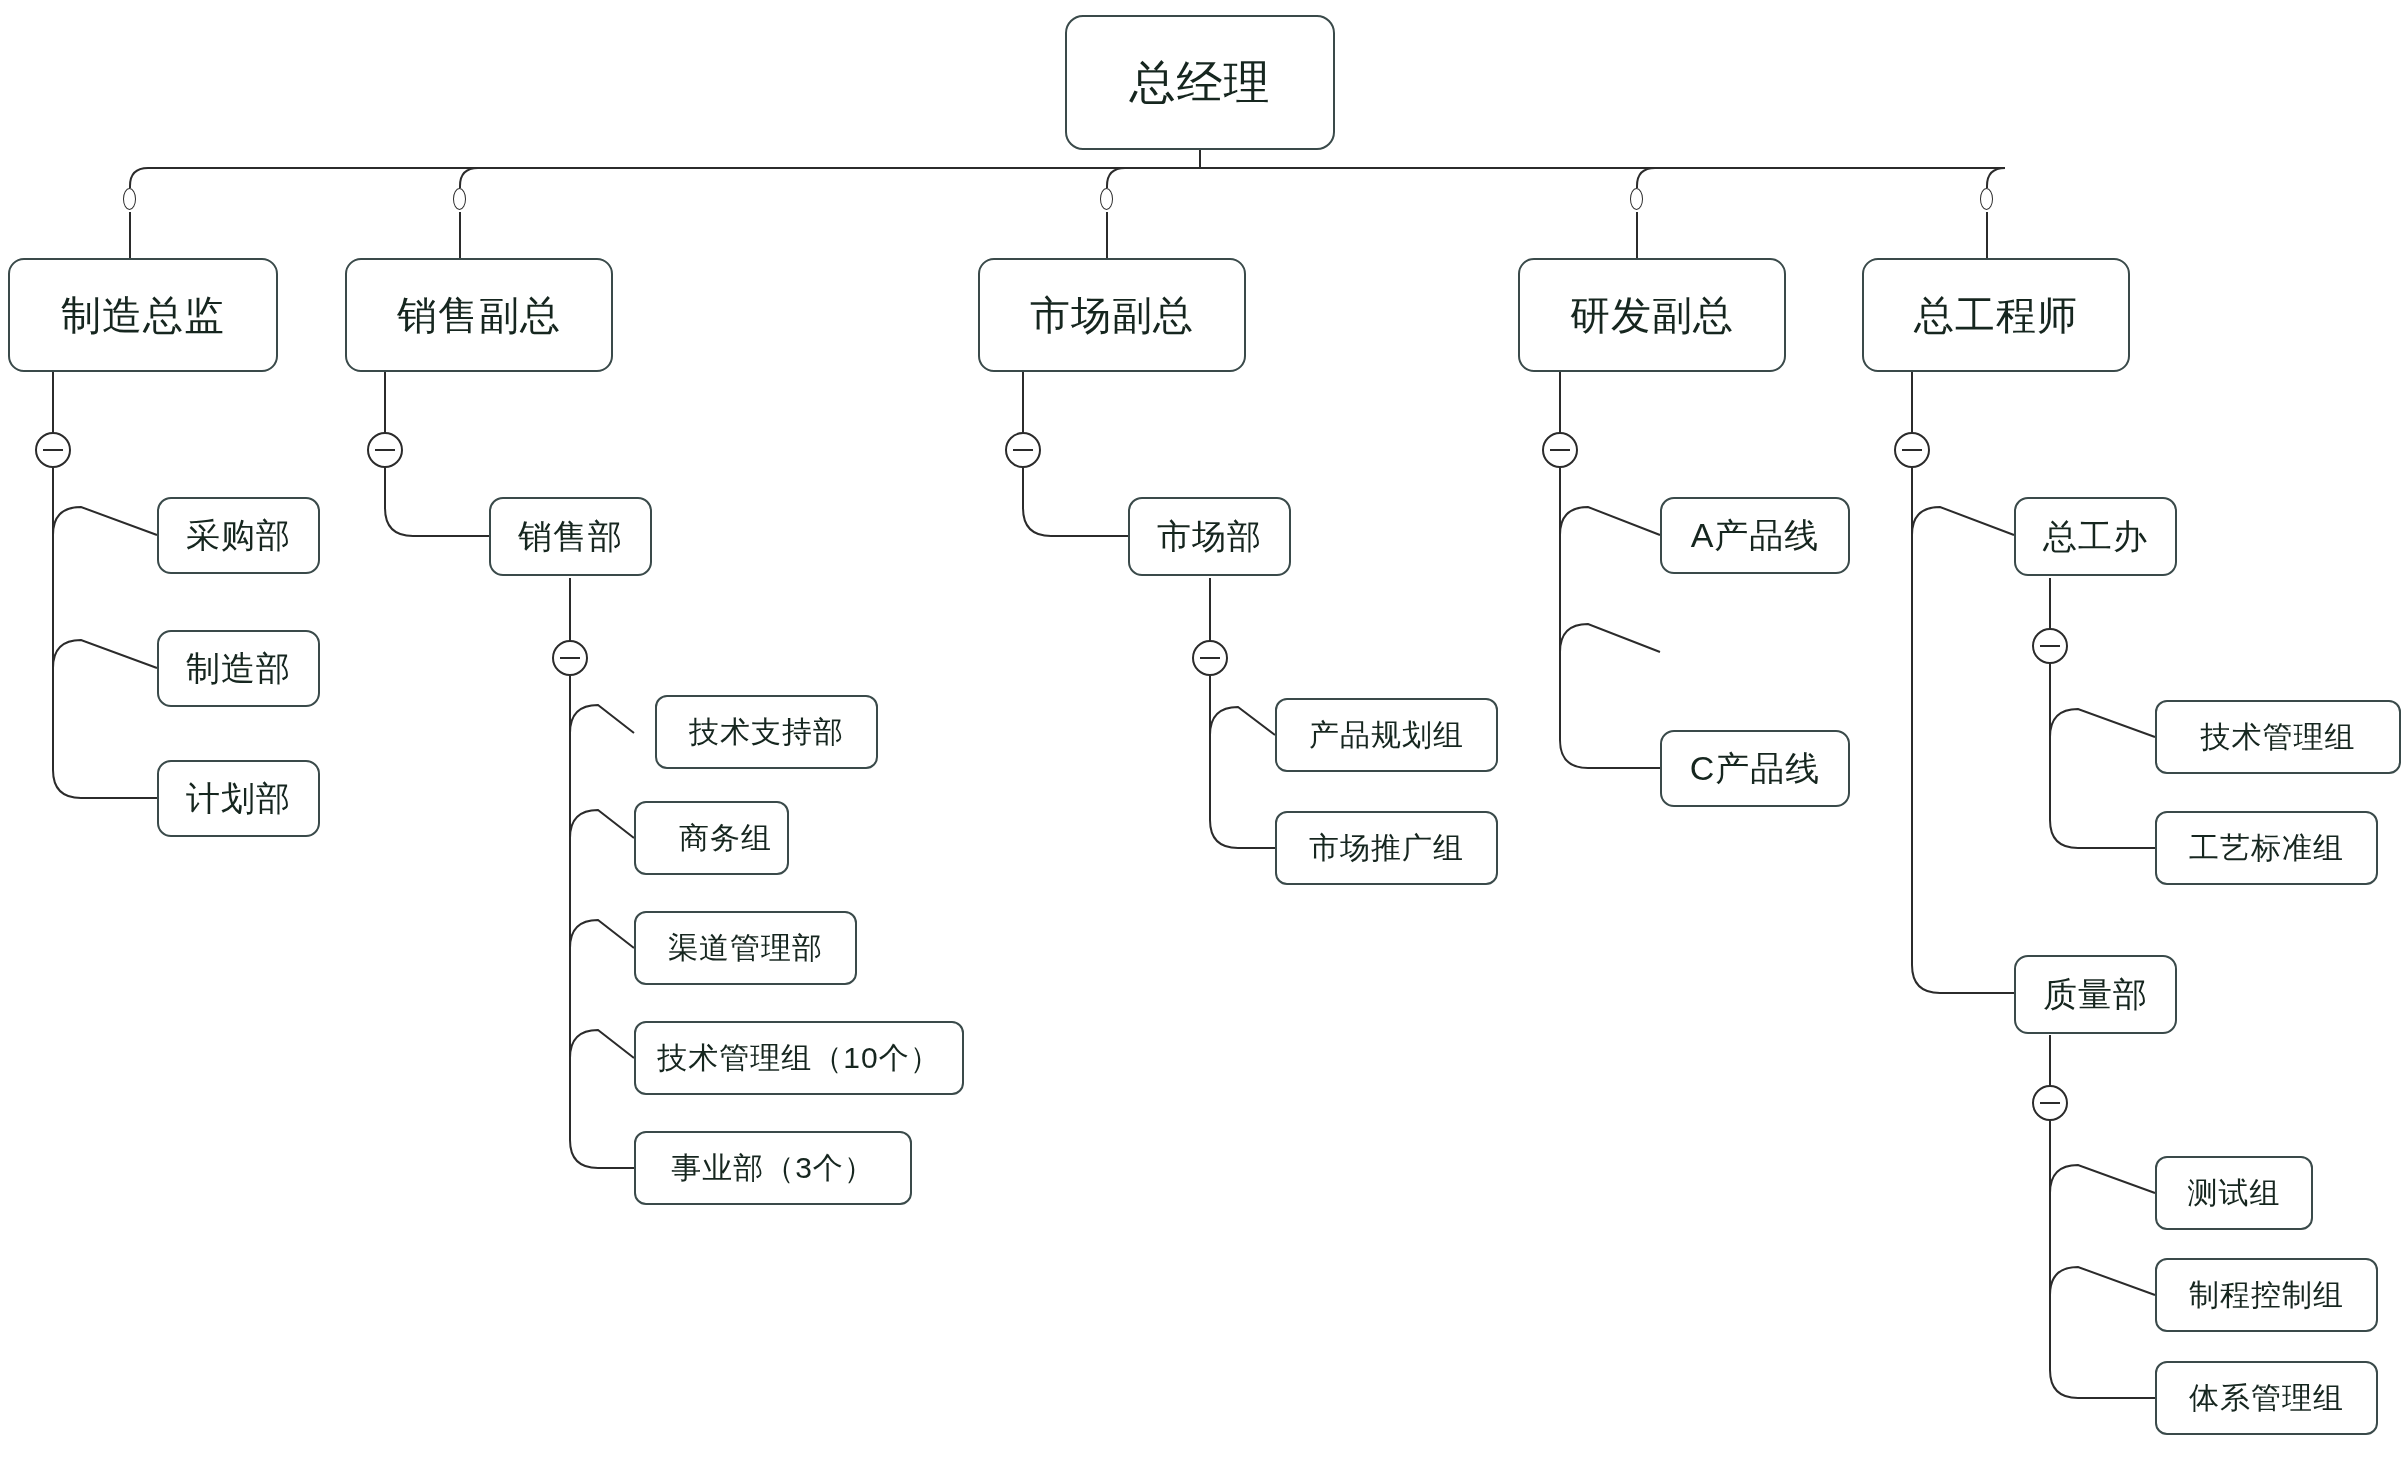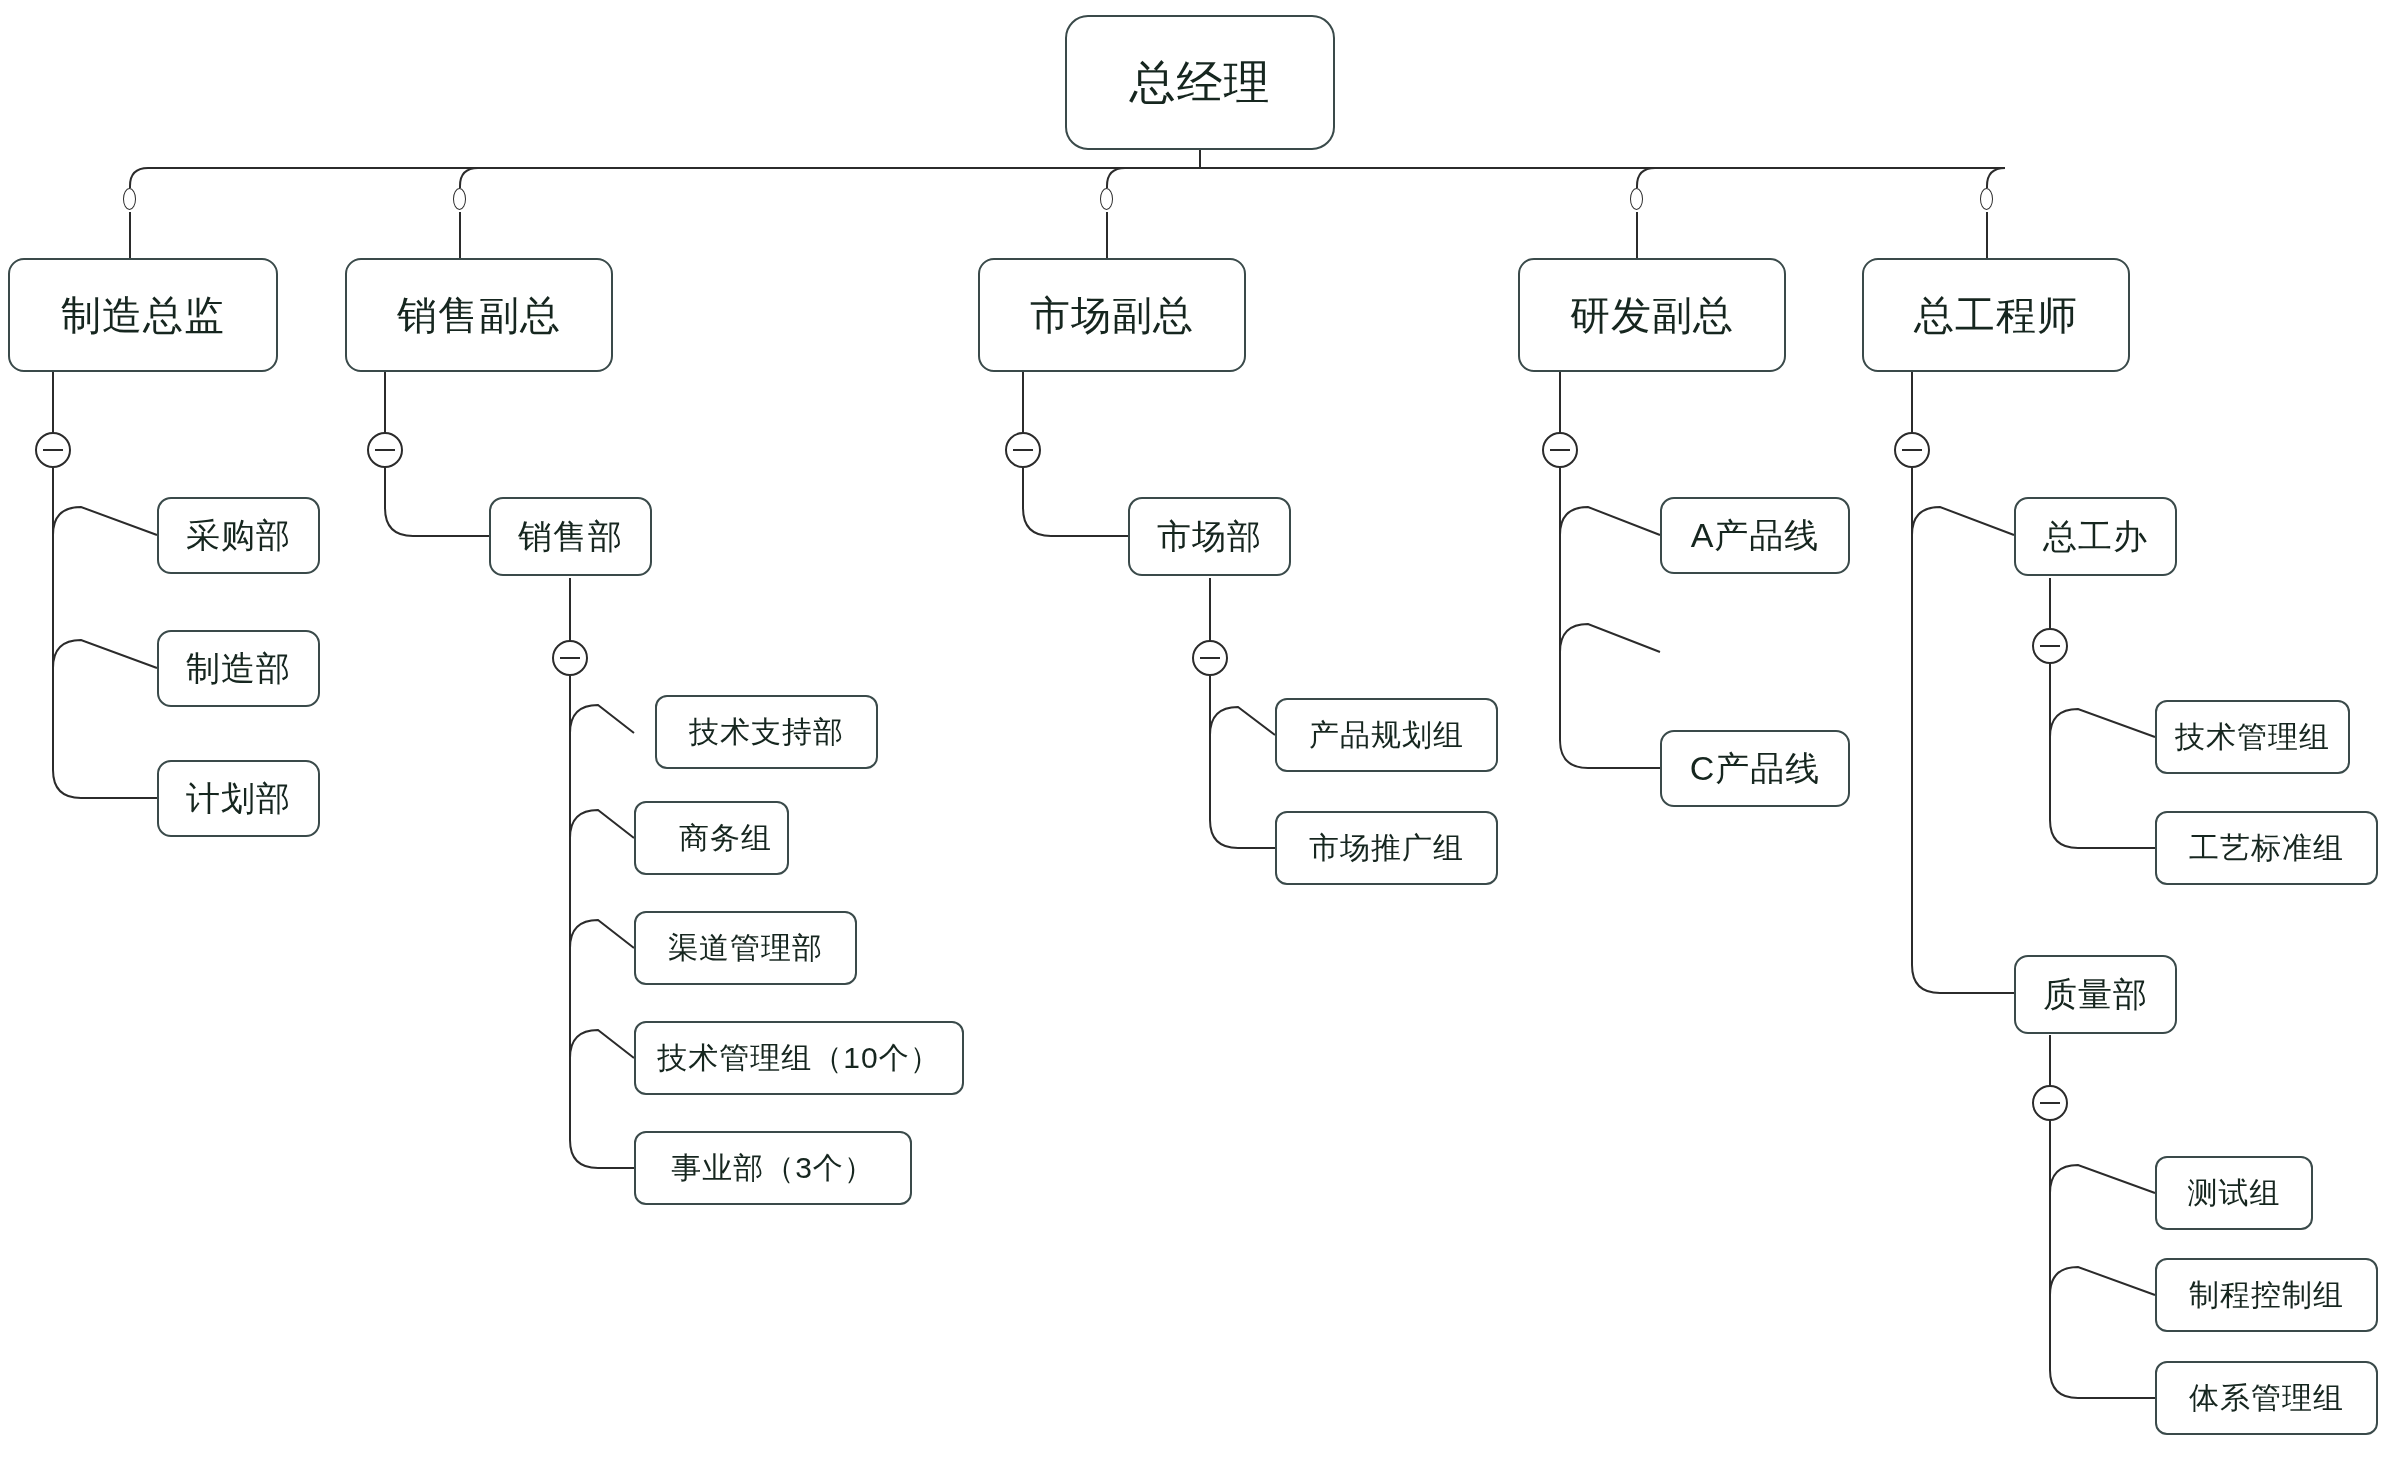--- a/index.html
+++ b/index.html
@@ -96,21 +96,21 @@
   <div class="toggle" style="left:35px;top:432px;"></div>
   <div class="toggle" style="left:367px;top:432px;"></div>
   <div class="toggle" style="left:552px;top:640px;"></div>
   <div class="toggle" style="left:1005px;top:432px;"></div>
   <div class="toggle" style="left:1192px;top:640px;"></div>
   <div class="toggle" style="left:1542px;top:432px;"></div>
   <div class="toggle" style="left:1894px;top:432px;"></div>
   <div class="toggle" style="left:2032px;top:628px;"></div>
   <div class="toggle" style="left:2032px;top:1085px;"></div>
 
-  <div class="node lvl1" style="left:1065px;top:15px;width:270px;height:135px;border-radius:23px;">总经理</div>
+  <div class="node lvl1" style="left:1065px;top:15px;width:270px;height:135px;">总经理</div>
 
   <div class="node lvl2" style="left:8px;top:258px;width:270px;height:114px;">制造总监</div>
   <div class="node lvl2" style="left:345px;top:258px;width:268px;height:114px;">销售副总</div>
   <div class="node lvl2" style="left:978px;top:258px;width:268px;height:114px;">市场副总</div>
   <div class="node lvl2" style="left:1518px;top:258px;width:268px;height:114px;">研发副总</div>
   <div class="node lvl2" style="left:1862px;top:258px;width:268px;height:114px;">总工程师</div>
 
   <div class="node lvl3" style="left:157px;top:497px;width:163px;height:77px;text-align:center;">采购部</div>
   <div class="node lvl3" style="left:157px;top:630px;width:163px;height:77px;">制造部</div>
   <div class="node lvl3" style="left:157px;top:760px;width:163px;height:77px;">计划部</div>
@@ -127,20 +127,20 @@
 
   <div class="node lvl4" style="left:1275px;top:698px;width:223px;height:74px;">产品规划组</div>
   <div class="node lvl4" style="left:1275px;top:811px;width:223px;height:74px;">市场推广组</div>
 
   <div class="node lvl3" style="left:1660px;top:497px;width:190px;height:77px;">A产品线</div>
   <div class="node lvl3" style="left:1660px;top:730px;width:190px;height:77px;">C产品线</div>
 
   <div class="node lvl3" style="left:2014px;top:497px;width:163px;height:79px;">总工办</div>
   <div class="node lvl3" style="left:2014px;top:955px;width:163px;height:79px;">质量部</div>
 
-  <div class="node lvl4" style="left:2155px;top:700px;width:195px;height:74px;font-family:Liberation Serif, serif;">技术管理组</div>
+  <div class="node lvl4" style="left:2155px;top:700px;width:246px;height:74px;font-family:Liberation Serif, serif;">技术管理组</div>
   <div class="node lvl4" style="left:2155px;top:811px;width:223px;height:74px;">工艺标准组</div>
 
   <div class="node lvl4" style="left:2155px;top:1156px;width:158px;height:74px;">测试组</div>
   <div class="node lvl4" style="left:2155px;top:1258px;width:223px;height:74px;">制程控制组</div>
   <div class="node lvl4" style="left:2155px;top:1361px;width:223px;height:74px;">体系管理组</div>
 
 </div>
 
 </body></html>

